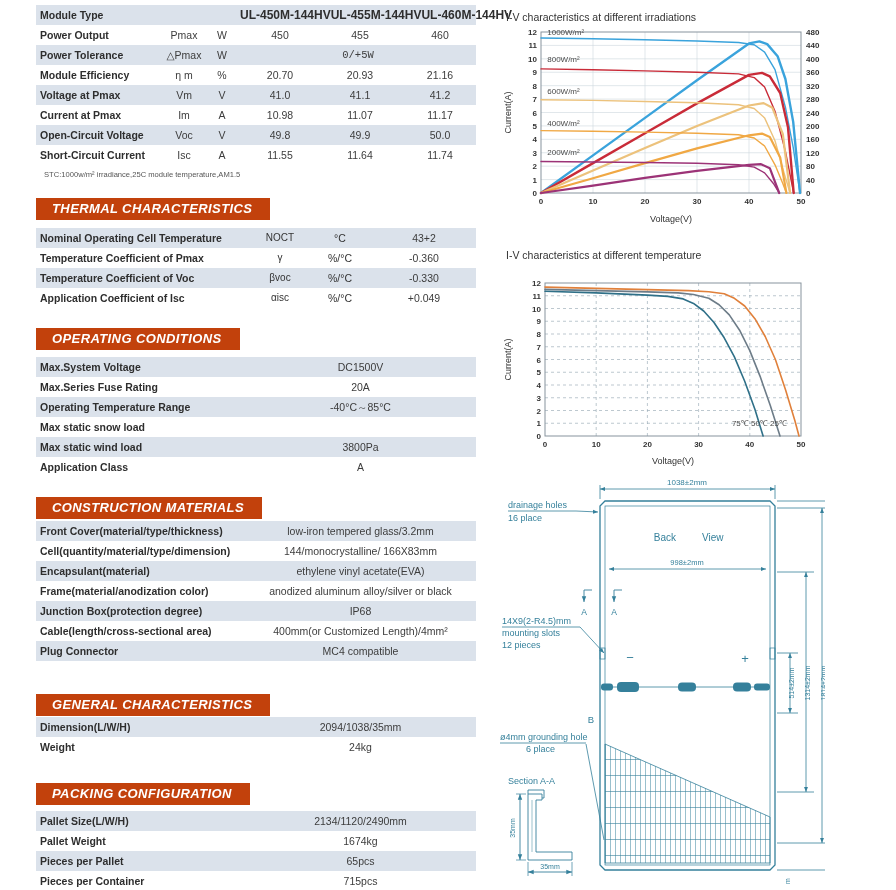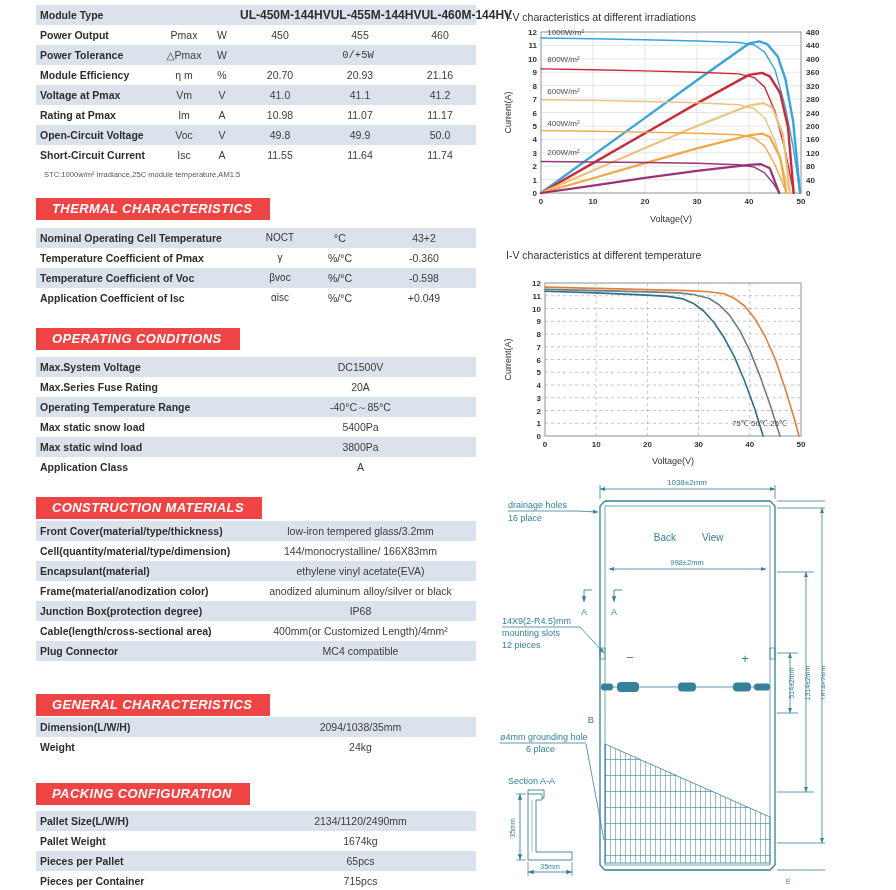--- a/index.html
+++ b/index.html
@@ -20,21 +20,21 @@
   .sp-model{flex:0 0 80px;font-weight:bold;font-size:12px;color:#2e2e2e;}
   
   .th-label{flex:0 0 212px;}
   .th-sym{flex:0 0 56px;text-align:center;font-size:10px;}
   .th-unit{flex:0 0 64px;text-align:center;}
   .th-val{flex:1 1 auto;}
   
   .s-label{flex:0 0 205px;}
   .s-val{flex:1 1 auto;}
   .footnote{position:absolute;left:44px;top:170px;font-size:7.6px;color:#555;}
-  .sec-bar{position:absolute;left:36px;background:#ef4444;color:#fff;
+  .sec-bar{position:absolute;left:36px;background:#c2410c;color:#fff;
            font-weight:bold;font-style:italic;font-size:13px;letter-spacing:.4px;
            padding:3px 18px 4px 16px;white-space:nowrap;}
   svg text{font-family:"Liberation Sans",sans-serif;}
 </style>
 </head>
 <body>
 
 <div id="page">
 
   <div class="tblwrap" style="top:5px" id="spec-table">
@@ -70,21 +70,21 @@
       </div>
       <div class="trow shaded">
         <span class="cl sp-label">Voltage at Pmax</span>
         <span class="sp-sym">Vm</span>
         <span class="sp-unit">V</span>
         <span class="cv sp-val">41.0</span>
         <span class="cv sp-val">41.1</span>
         <span class="cv sp-val">41.2</span>
       </div>
       <div class="trow">
-        <span class="cl sp-label">Rating at Pmax</span>
+        <span class="cl sp-label">Current at Pmax</span>
         <span class="sp-sym">Im</span>
         <span class="sp-unit">A</span>
         <span class="cv sp-val">10.98</span>
         <span class="cv sp-val">11.07</span>
         <span class="cv sp-val">11.17</span>
       </div>
       <div class="trow shaded">
         <span class="cl sp-label">Open-Circuit Voltage</span>
         <span class="sp-sym">Voc</span>
         <span class="sp-unit">V</span>
@@ -114,21 +114,21 @@
       <div class="trow">
         <span class="cl th-label">Temperature Coefficient of Pmax</span>
         <span class="th-sym">γ</span>
         <span class="th-unit">%/°C</span>
         <span class="cv th-val">-0.360</span>
       </div>
       <div class="trow shaded">
         <span class="cl th-label">Temperature Coefficient of Voc</span>
         <span class="th-sym">βvoc</span>
         <span class="th-unit">%/°C</span>
-        <span class="cv th-val">-0.598</span>
+        <span class="cv th-val">-0.330</span>
       </div>
       <div class="trow">
         <span class="cl th-label">Application Coefficient of Isc</span>
         <span class="th-sym">αisc</span>
         <span class="th-unit">%/°C</span>
         <span class="cv th-val">+0.049</span>
       </div>
     </div>
 
   <div class="sec-bar" style="top:328px">OPERATING CONDITIONS</div>
@@ -140,21 +140,20 @@
       <div class="trow">
         <span class="cl s-label">Max.Series Fuse Rating</span>
         <span class="cv s-val">20A</span>
       </div>
       <div class="trow shaded">
         <span class="cl s-label">Operating Temperature Range</span>
         <span class="cv s-val">-40°C～85°C</span>
       </div>
       <div class="trow">
         <span class="cl s-label">Max static snow load</span>
-        <span class="cv s-val">5400Pa</span>
       </div>
       <div class="trow shaded">
         <span class="cl s-label">Max static wind load</span>
         <span class="cv s-val">3800Pa</span>
       </div>
       <div class="trow">
         <span class="cl s-label">Application Class</span>
         <span class="cv s-val">A</span>
       </div>
     </div>

